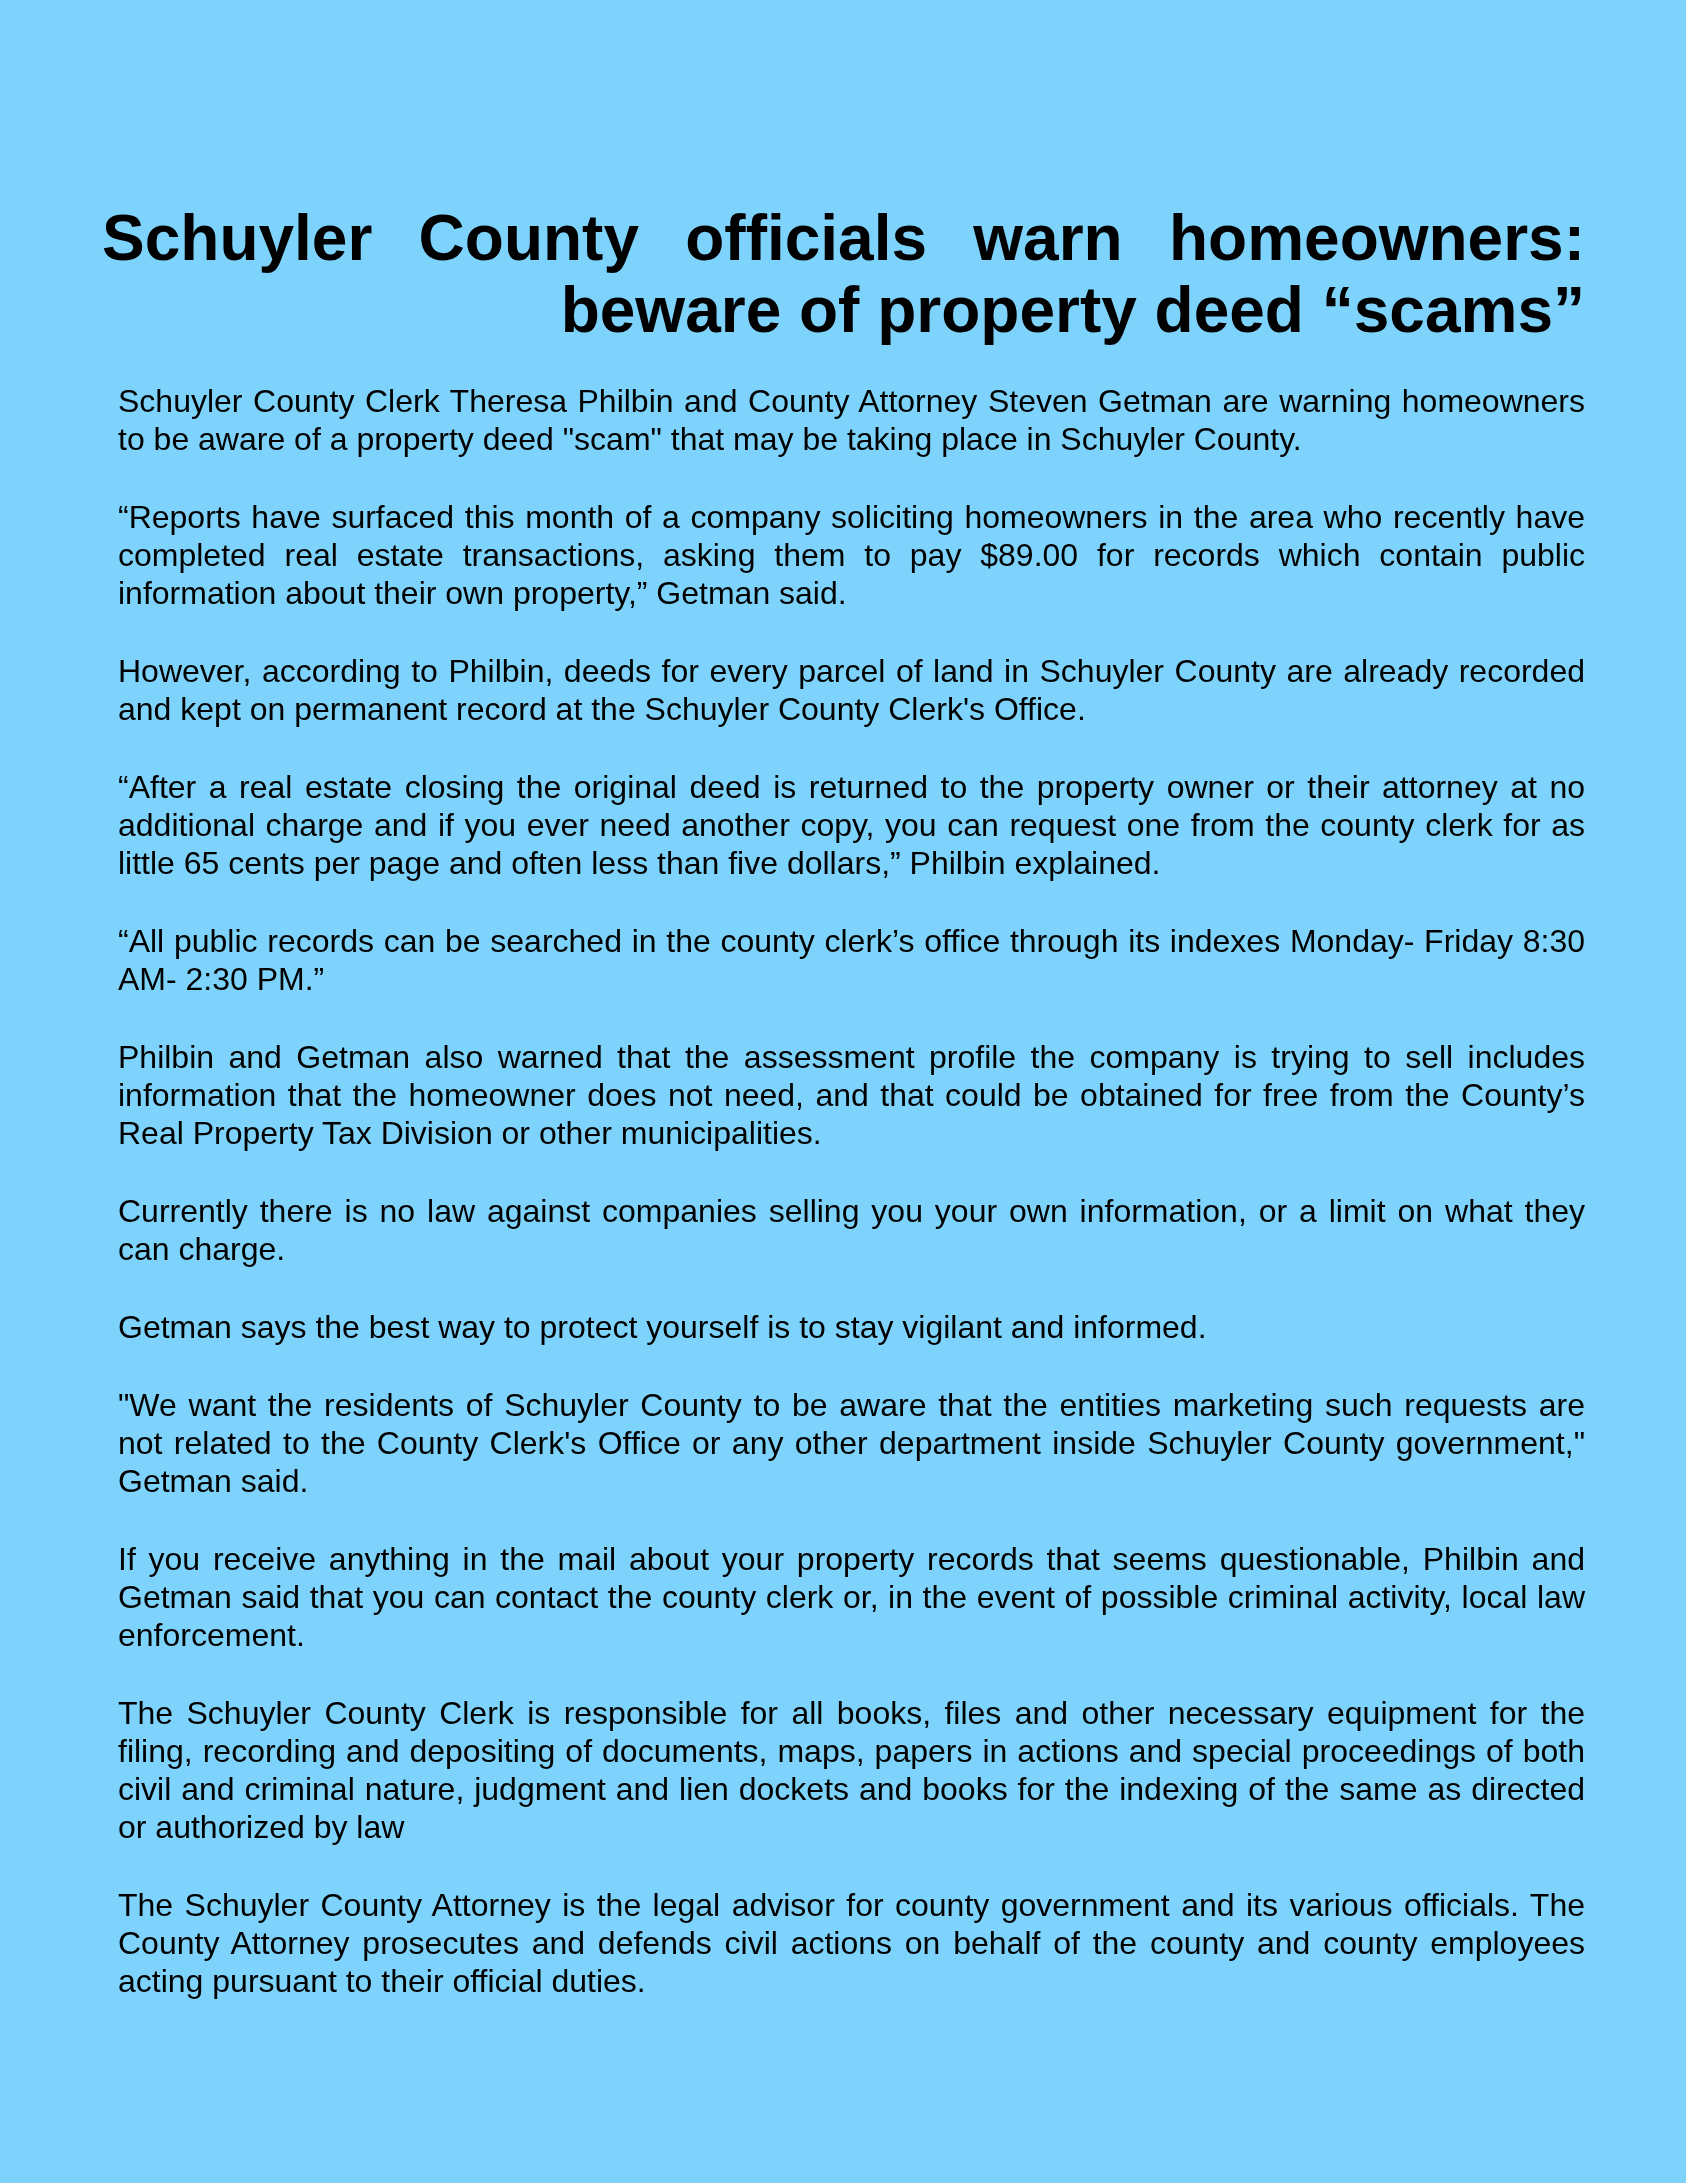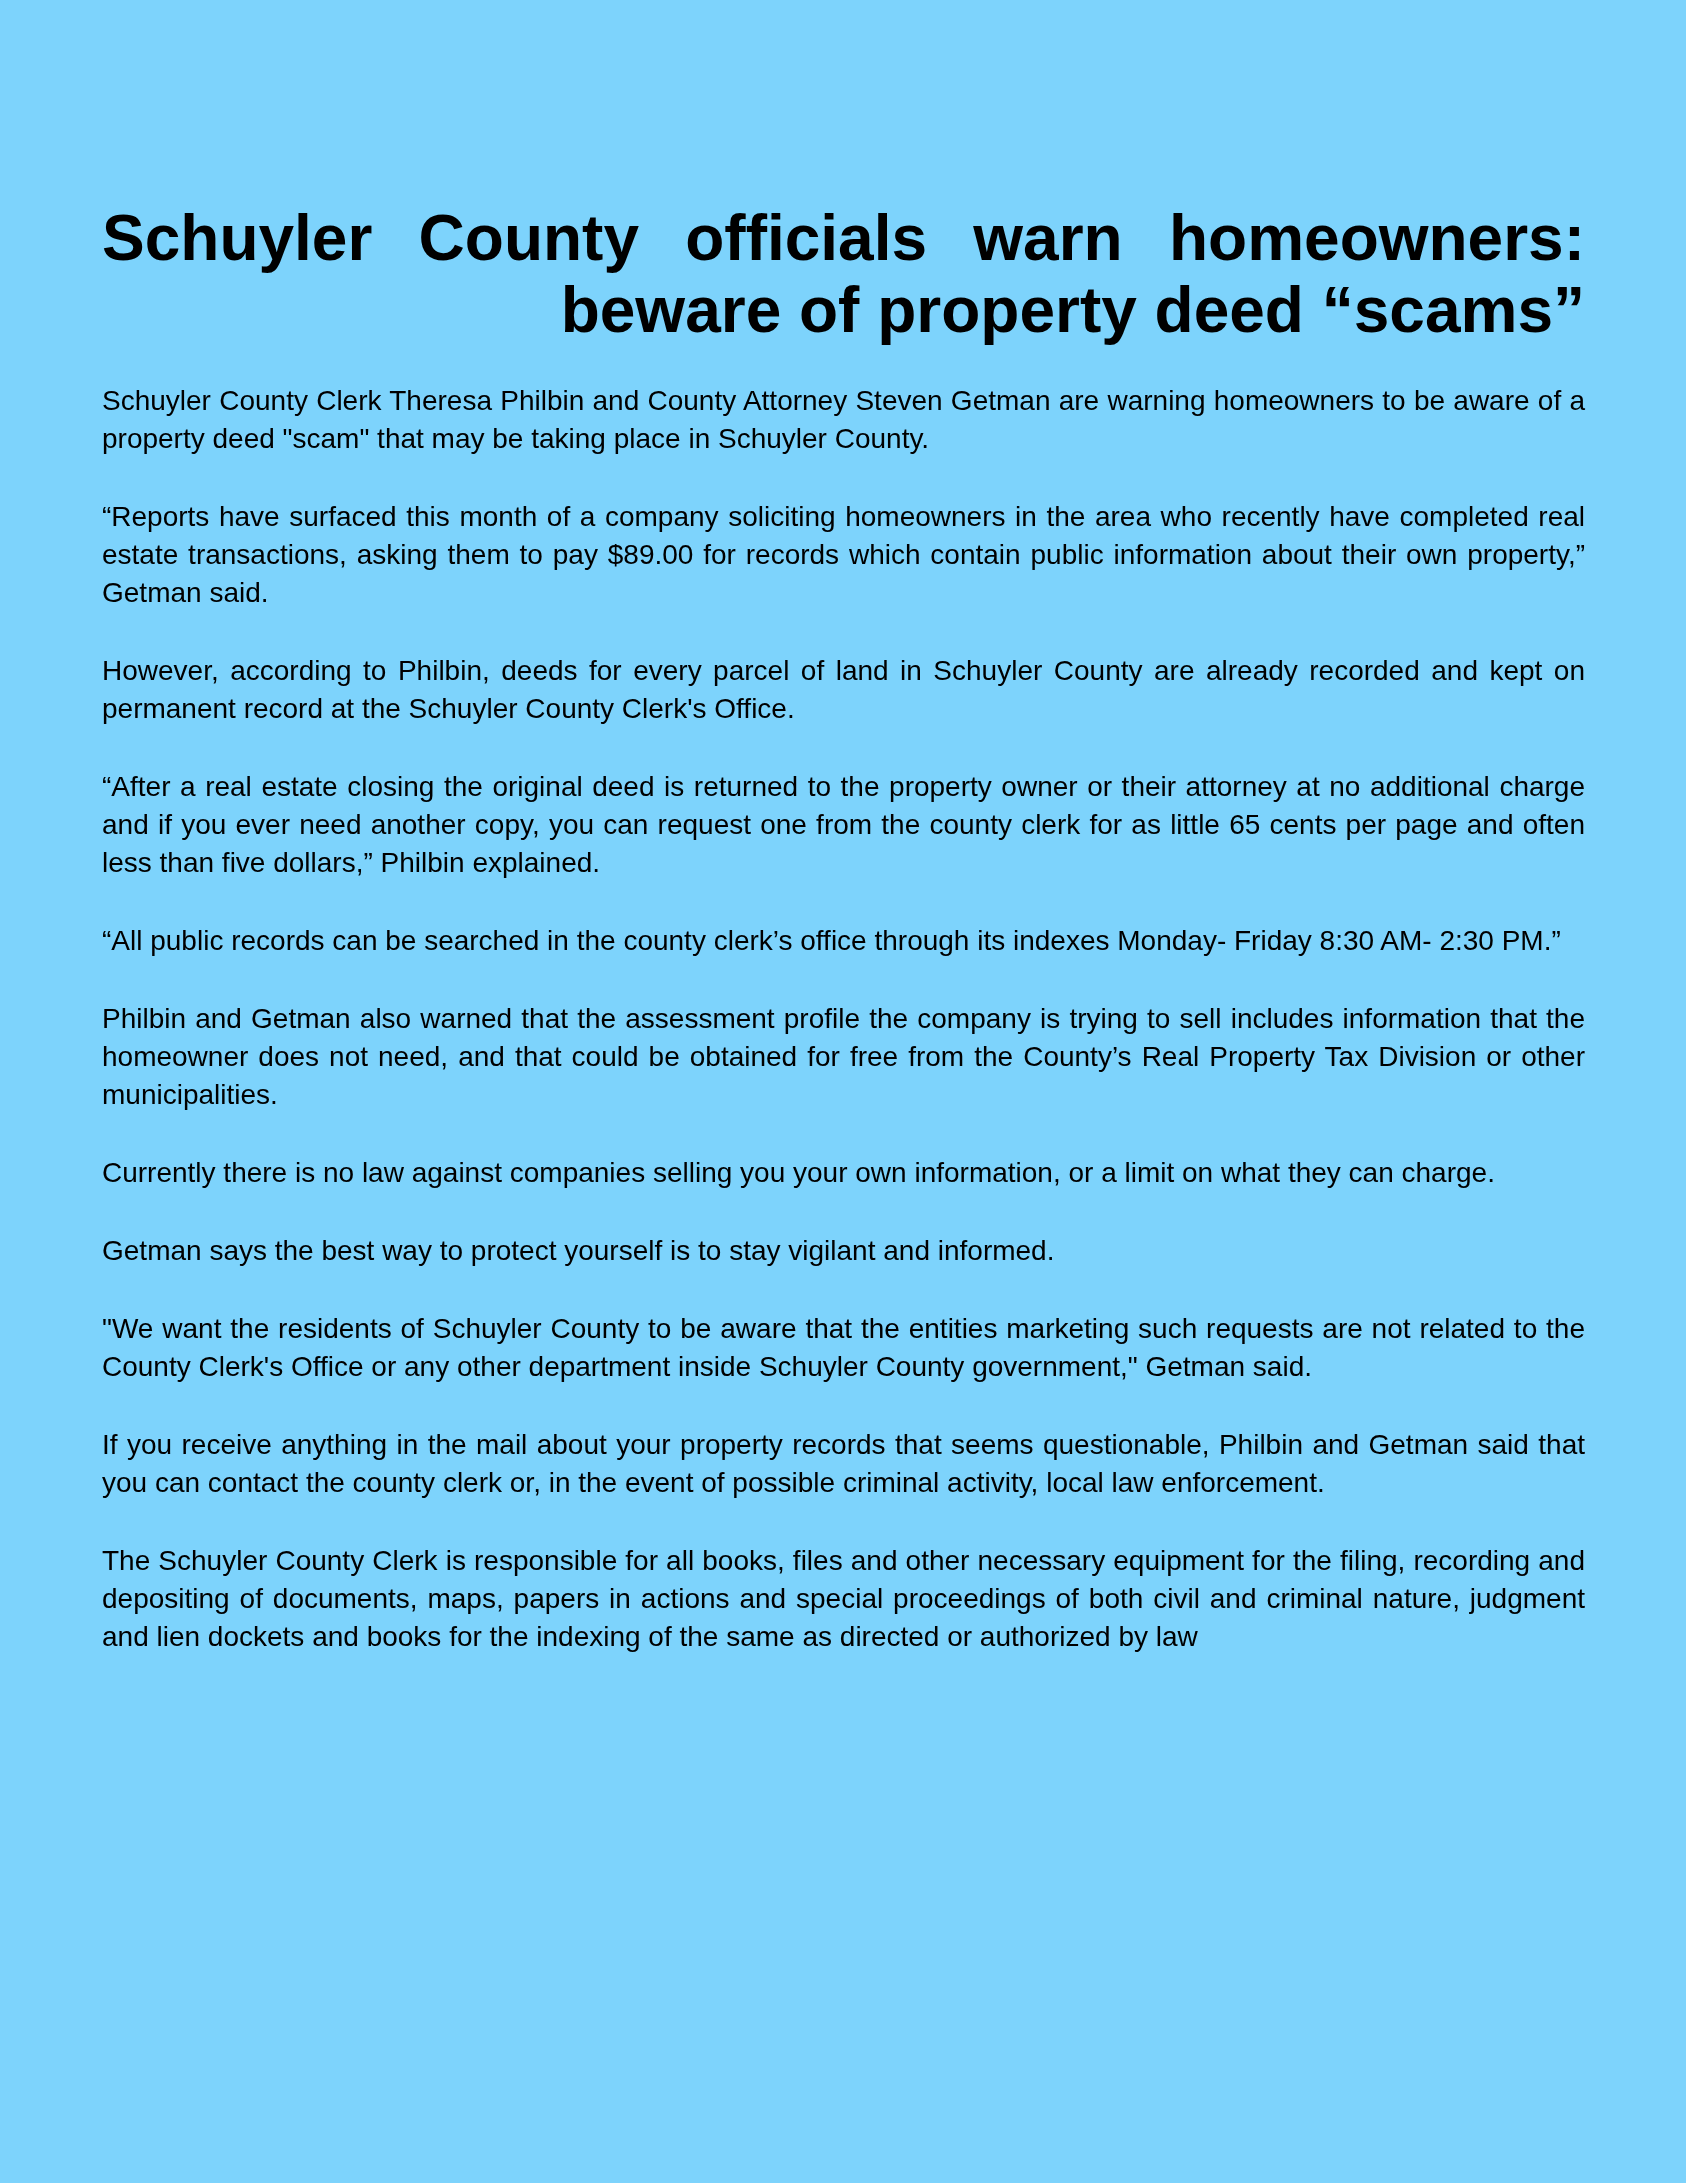--- a/index.html
+++ b/index.html
@@ -32,22 +32,22 @@
   .title-line1 {
     display: block;
     text-align: justify;
     text-align-last: justify;
   }
   .title-line2 {
     display: block;
     text-align: right;
   }
   .article p {
-    margin: 0 0 40px 0;
-    font-size: 28px;
+    margin: 0 0 40px 16px;
+    font-size: 32px;
     line-height: 38px;
     text-align: justify;
     letter-spacing: 0;
     word-spacing: 0;
     hyphens: none;
   }
 </style>
 </head>
 <body>
 
@@ -62,15 +62,16 @@
     <p>“Reports have surfaced this month of a company soliciting homeowners in the area who recently have completed real estate transactions, asking them to pay $89.00 for records which contain public information about their own property,” Getman said.</p>
     <p>However, according to Philbin, deeds for every parcel of land in Schuyler County are already recorded and kept on permanent record at the Schuyler County Clerk's Office.</p>
     <p>“After a real estate closing the original deed is returned to the property owner or their attorney at no additional charge and if you ever need another copy, you can request one from the county clerk for as little 65 cents per page and often less than five dollars,” Philbin explained.</p>
     <p>“All public records can be searched in the county clerk’s office through its indexes Monday- Friday 8:30 AM- 2:30 PM.”</p>
     <p>Philbin and Getman also warned that the assessment profile the company is trying to sell includes information that the homeowner does not need, and that could be obtained for free from the County’s Real Property Tax Division or other municipalities.</p>
     <p>Currently there is no law against companies selling you your own information, or a limit on what they can charge.</p>
     <p>Getman says the best way to protect yourself is to stay vigilant and informed.</p>
     <p>"We want the residents of Schuyler County to be aware that the entities marketing such requests are not related to the County Clerk's Office or any other department inside Schuyler County government," Getman said.</p>
     <p>If you receive anything in the mail about your property records that seems questionable, Philbin and Getman said that you can contact the county clerk or, in the event of possible criminal activity, local law enforcement.</p>
     <p>The Schuyler County Clerk is responsible for all books, files and other necessary equipment for the filing, recording and depositing of documents, maps, papers in actions and special proceedings of both civil and criminal nature, judgment and lien dockets and books for the indexing of the same as directed or authorized by law</p>
+    <p>The Schuyler County Attorney is the legal advisor for county government and its various officials.  The County Attorney prosecutes and defends civil actions on behalf of the county and county employees acting pursuant to their official duties.</p>
   </div>
 </main>
 
 
 </body></html>

